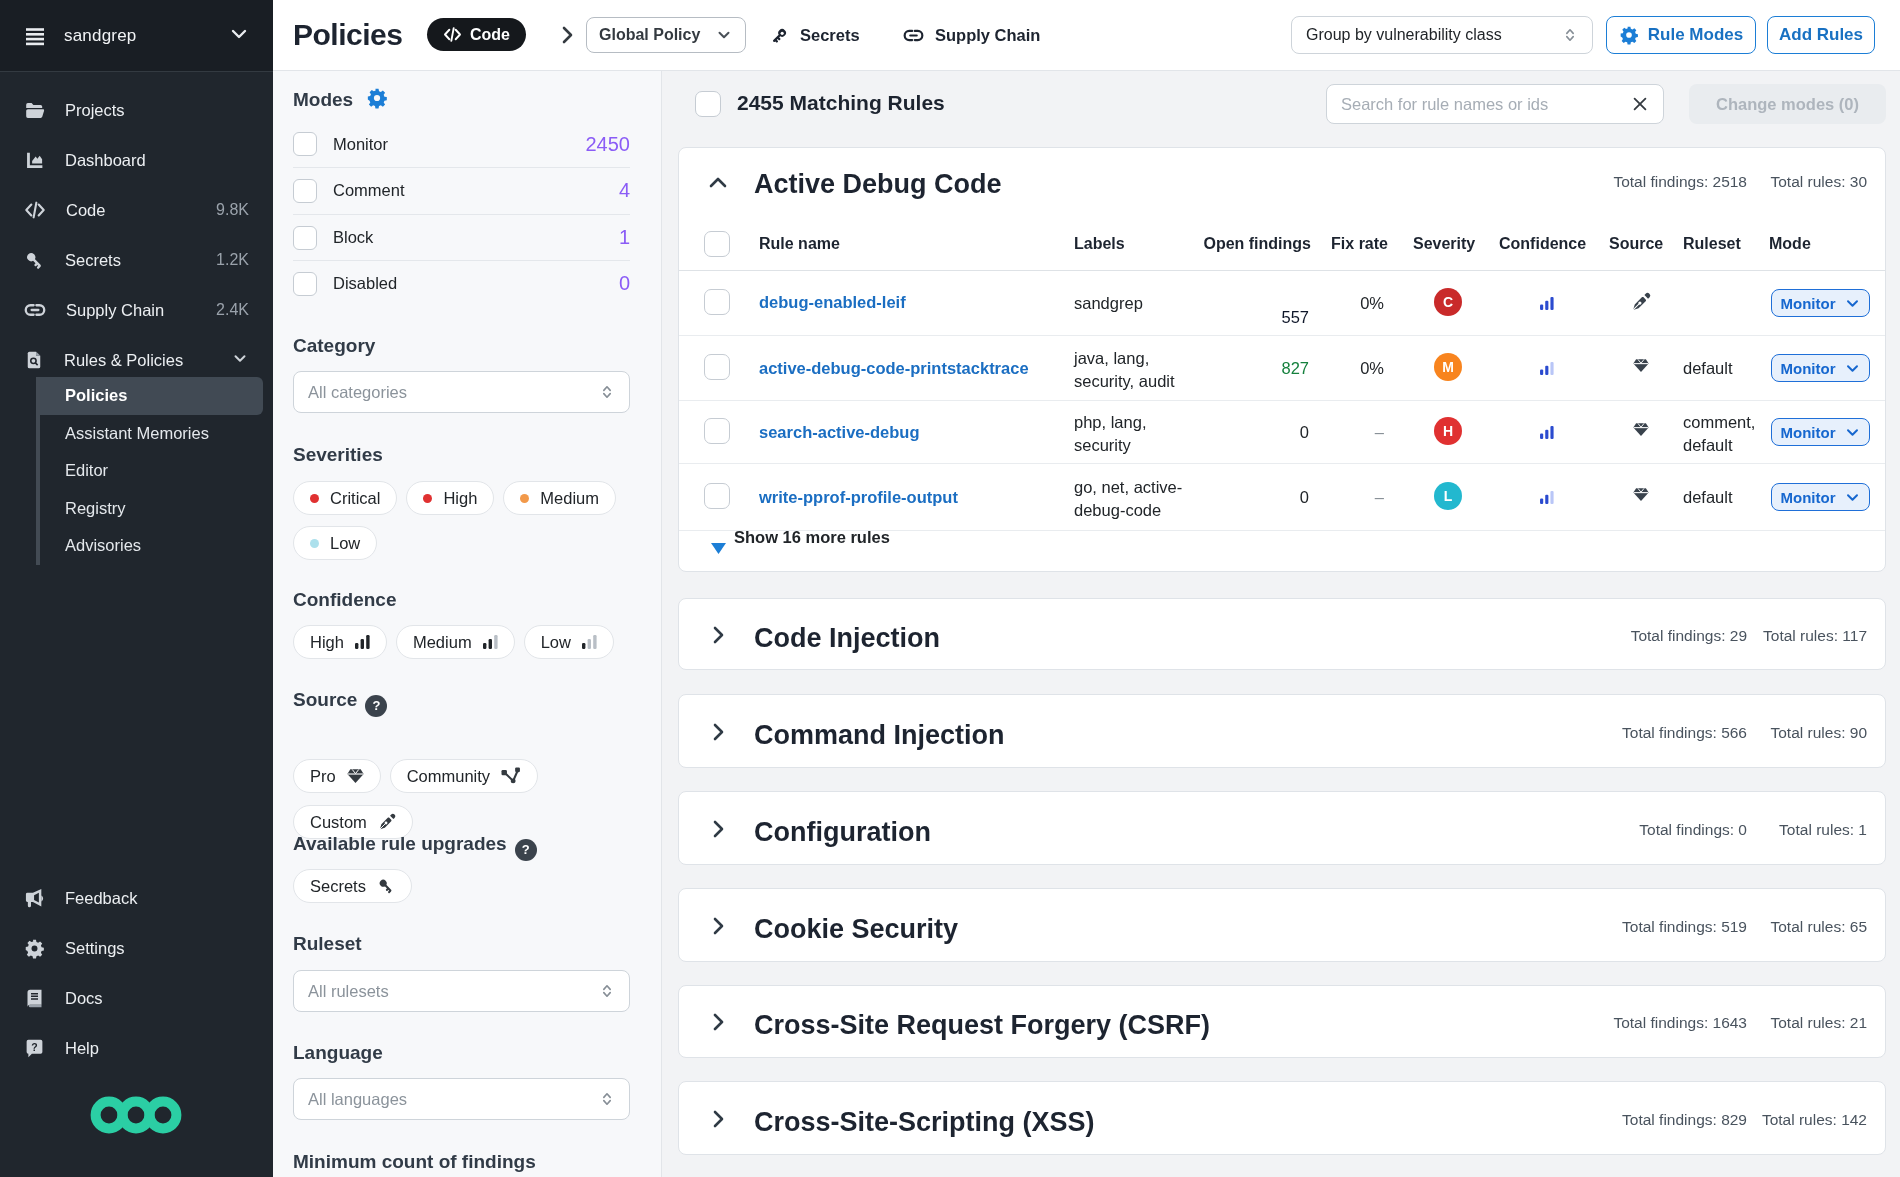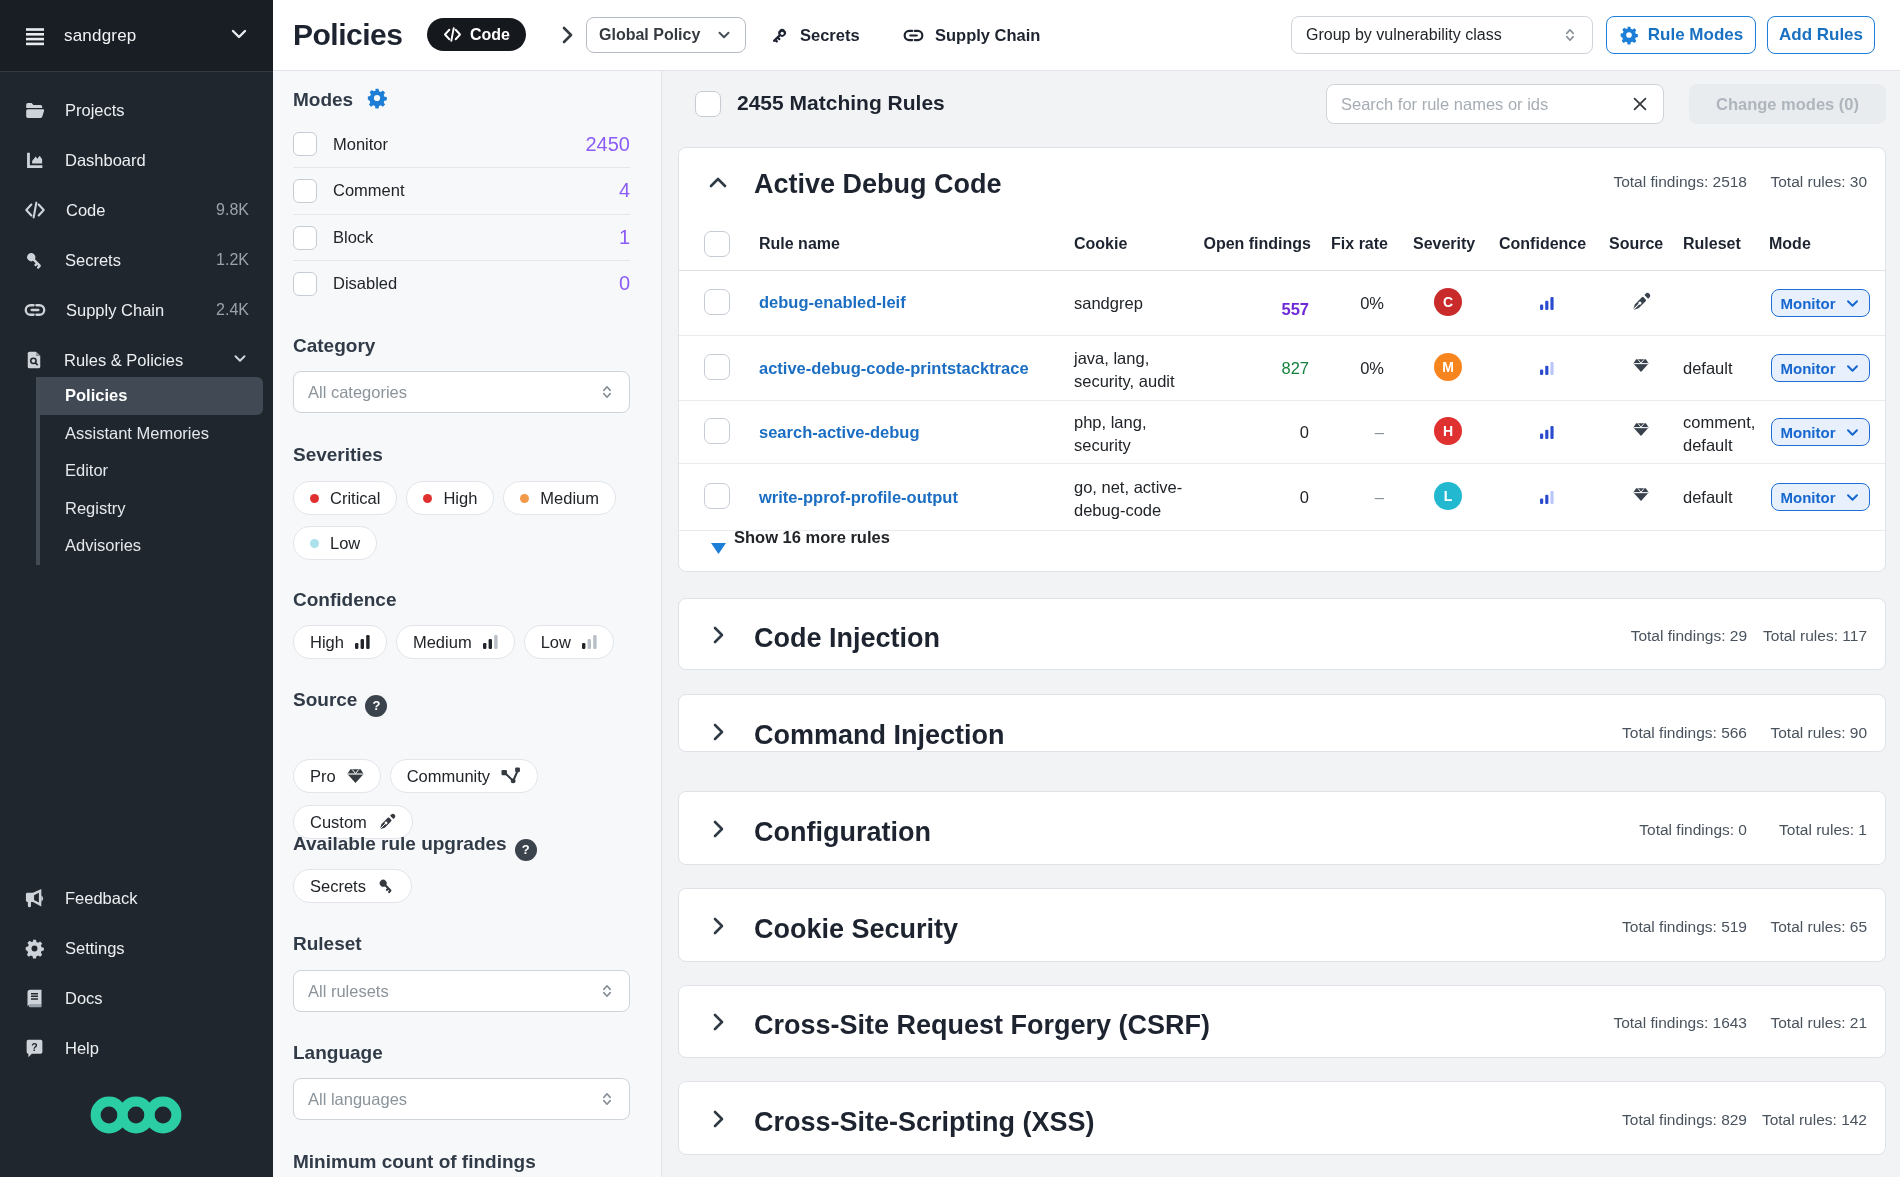--- a/index.html
+++ b/index.html
@@ -324,34 +324,34 @@
   <div class="card" style="top:76px;height:425px">
     <div class="chev-wrap" style="top:24px"><svg width="22" height="22" viewBox="0 0 22 22">
           <path d="M4 14l7-7 7 7" stroke="#2f3a45" stroke-width="2.6" fill="none" stroke-linecap="round" stroke-linejoin="round"></path>
         </svg></div>
     <div class="ctitle" style="top:21px">Active Debug Code</div>
     <div class="tf" style="top:25px;right:138px">Total findings: 2518</div>
     <div class="tf" style="top:25px;right:18px">Total rules: 30</div>
 
     <div class="cb2 abs" style="left:25px;top:83px"></div>
     <div class="tblh" style="left:80px;top:87px">Rule name</div>
-    <div class="tblh" style="left:395px;top:87px">Cookie</div>
+    <div class="tblh" style="left:395px;top:87px">Labels</div>
     <div class="tblh" style="right:574px;top:87px">Open findings</div>
     <div class="tblh" style="right:497px;top:87px">Fix rate</div>
     <div class="tblh" style="left:734px;top:87px">Severity</div>
     <div class="tblh" style="left:820px;top:87px">Confidence</div>
     <div class="tblh" style="left:930px;top:87px">Source</div>
     <div class="tblh" style="left:1004px;top:87px">Ruleset</div>
     <div class="tblh" style="left:1090px;top:87px">Mode</div>
     <div class="rowdiv" style="top:122px;background:#dee2e6"></div>
 
     <div class="cb2 abs" style="left:25px;top:141px"></div>
     <div class="cell" style="left:80px;top:145px"><a class="link">debug-enabled-leif</a></div>
     <div class="cell" style="left:395px;top:146px">sandgrep</div>
-    <div class="cell link" style="right:576px;top:152px;font-weight:700;color:#6d28d9">557</div>
+    <div class="cell link" style="right:576px;top:160px;font-weight:400;color:#0f172a">557</div>
     <div class="cell" style="right:501px;top:146px">0%</div>
     <div class="badge" style="left:755px;top:140px;background:#c92a2a">C</div>
     <div class="abs" style="left:861px;top:148px"><svg width="14" height="13" viewBox="0 0 15 14">
           <rect x="0" y="8" width="3.4" height="6" rx="1.2" fill="#2b4bcf"></rect>
           <rect x="5.6" y="4" width="3.4" height="10" rx="1.2" fill="#2b4bcf"></rect>
           <rect x="11.2" y="0" width="3.4" height="14" rx="1.2" fill="#2b4bcf"></rect>
         </svg></div>
     <div class="abs" style="left:952px;top:144px"><svg width="20" height="20" viewBox="0 0 24 24" fill="#39424c">
           <path d="M2.5 21.5l2-6.6 8.5-8.5c.6-.6 1.5-.6 2.1 0l2.5 2.5c.6.6.6 1.5 0 2.1l-8.5 8.5z"></path>
           <path d="M2.5 21.5l7.2-7.2" stroke="#fff" stroke-width="1.3"></path>
@@ -436,21 +436,21 @@
   </div>
 
   <div class="card" style="top:527px;height:72px">
     <div class="chev-wrap" style="top:25px"><svg width="22" height="22" viewBox="0 0 22 22">
           <path d="M8 4l7 7-7 7" stroke="#2f3a45" stroke-width="2.6" fill="none" stroke-linecap="round" stroke-linejoin="round"></path>
         </svg></div>
     <div class="ctitle" style="top:24px">Code Injection</div>
     <div class="tf" style="top:28px;right:138px">Total findings: 29</div>
     <div class="tf" style="top:28px;right:18px">Total rules: 117</div>
   </div>
-  <div class="card" style="top:623px;height:58px">
+  <div class="card" style="top:623px;height:74px">
     <div class="chev-wrap" style="top:26px"><svg width="22" height="22" viewBox="0 0 22 22">
           <path d="M8 4l7 7-7 7" stroke="#2f3a45" stroke-width="2.6" fill="none" stroke-linecap="round" stroke-linejoin="round"></path>
         </svg></div>
     <div class="ctitle" style="top:25px">Command Injection</div>
     <div class="tf" style="top:29px;right:138px">Total findings: 566</div>
     <div class="tf" style="top:29px;right:18px">Total rules: 90</div>
   </div>
   <div class="card" style="top:720px;height:74px">
     <div class="chev-wrap" style="top:26px"><svg width="22" height="22" viewBox="0 0 22 22">
           <path d="M8 4l7 7-7 7" stroke="#2f3a45" stroke-width="2.6" fill="none" stroke-linecap="round" stroke-linejoin="round"></path>

